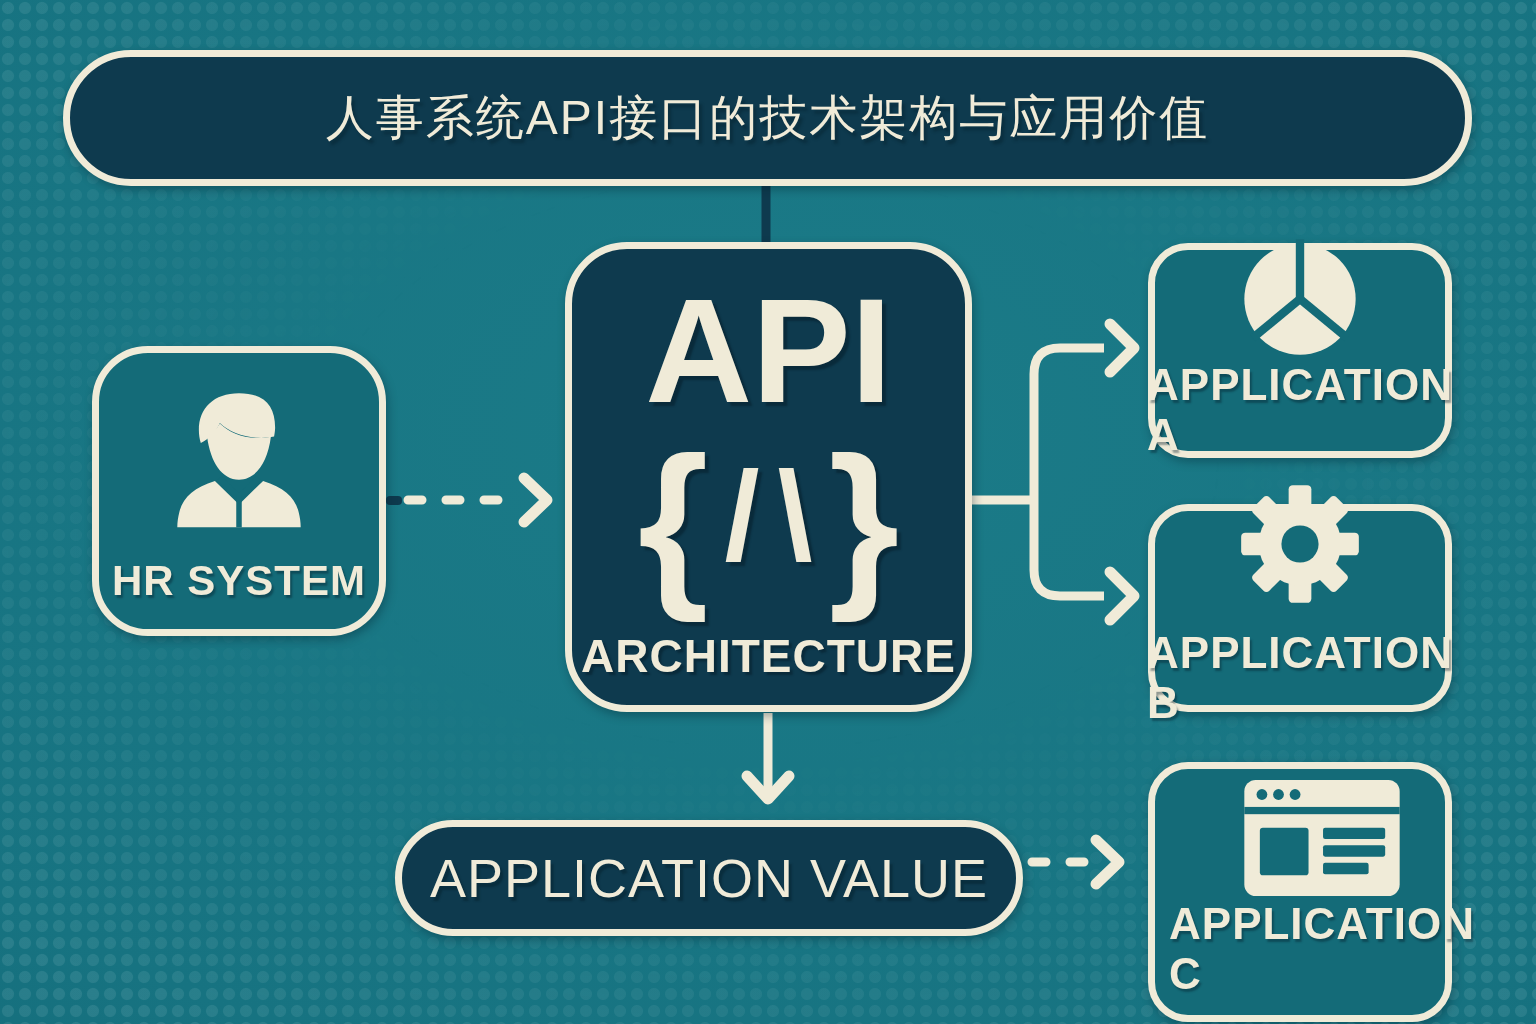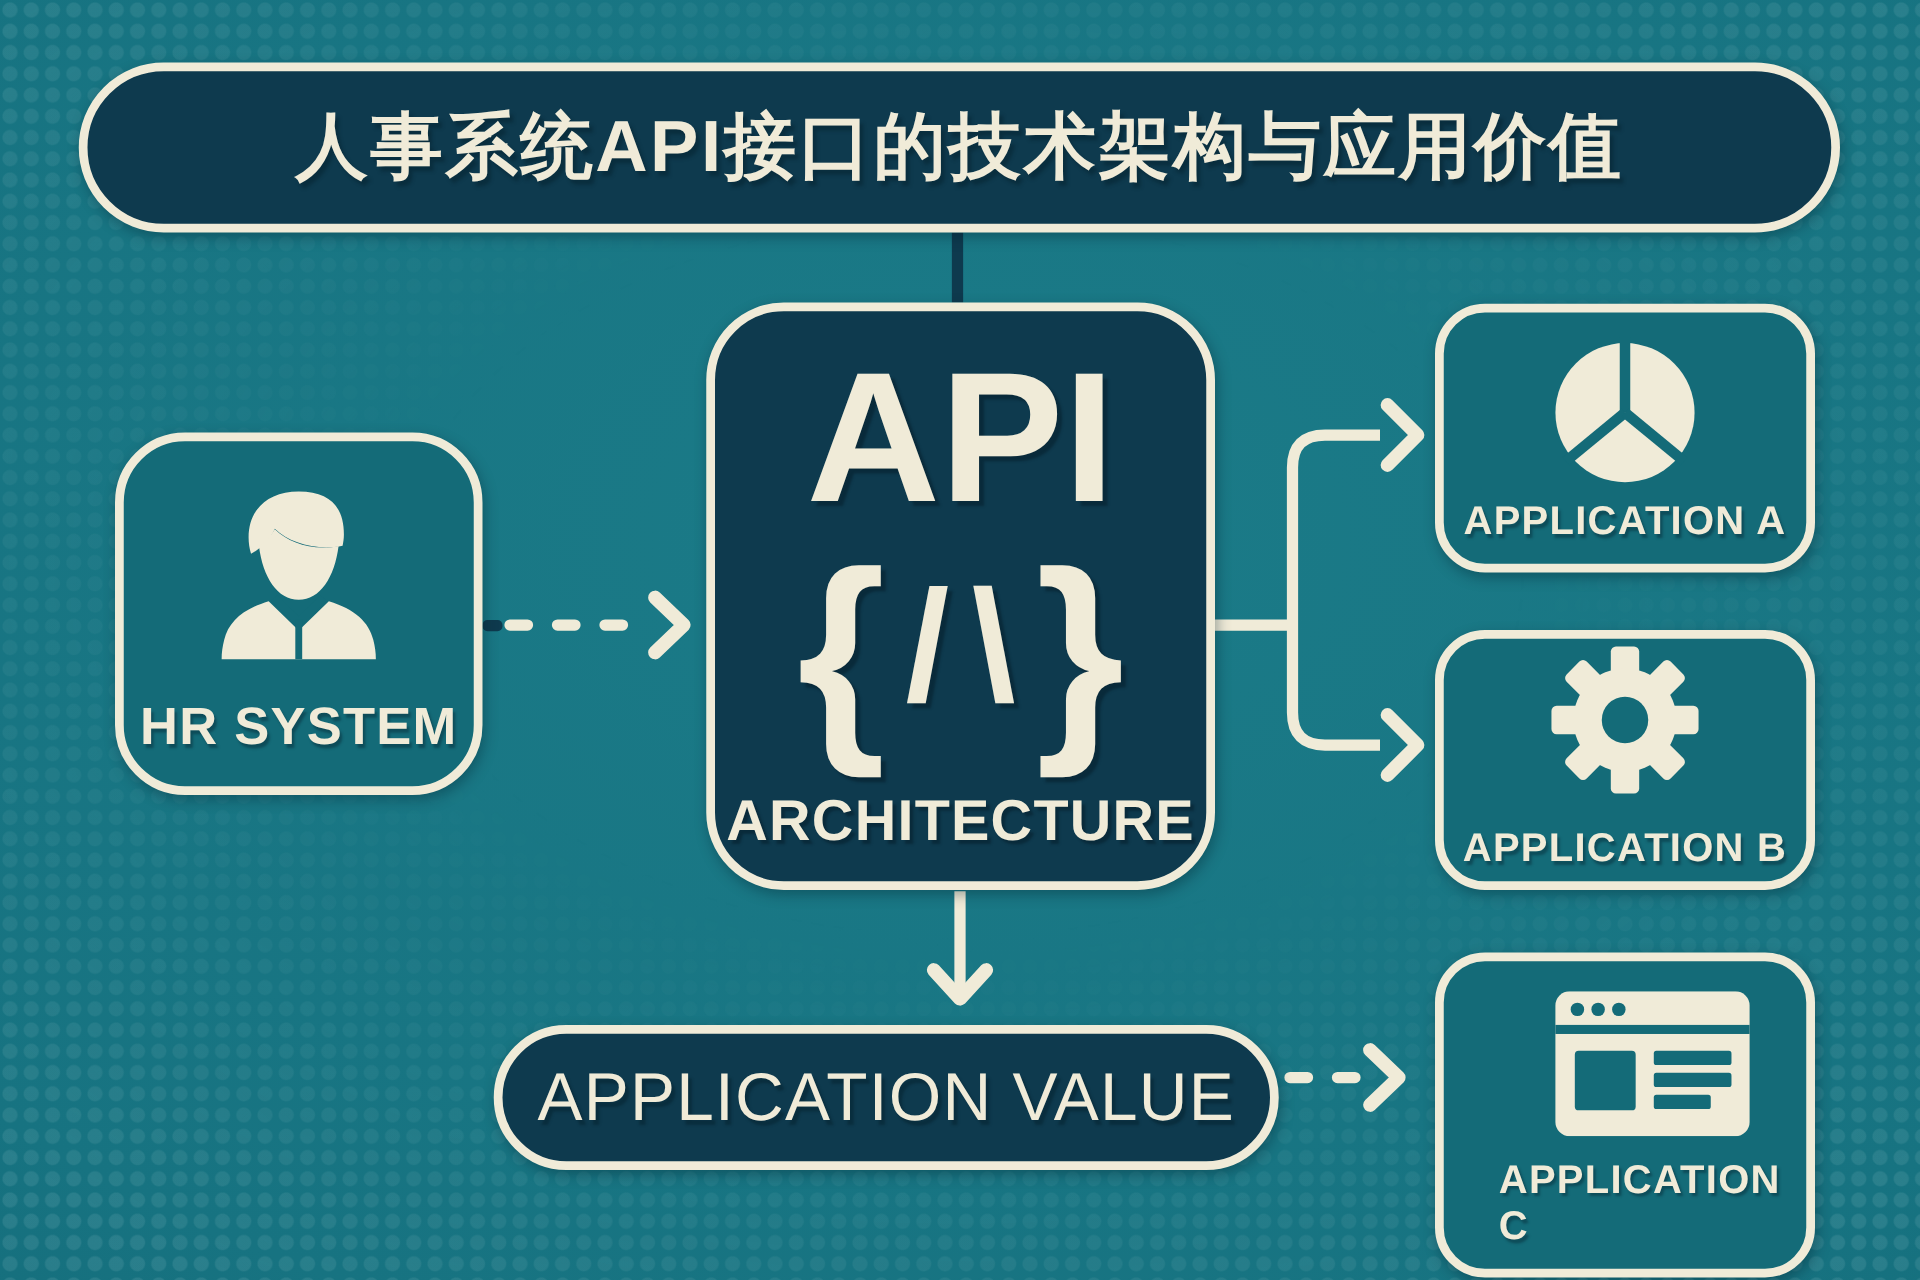--- a/index.html
+++ b/index.html
@@ -28,21 +28,21 @@
     box-shadow:2px 4px 10px rgba(4,32,44,.35);
     display:flex;flex-direction:column;align-items:center;justify-content:center;
     color:var(--cream);
   }
   .dark{background:var(--navy);}
   .tealbox{background:var(--boxteal);}
   .title-banner{
     left:63px;top:50px;width:1409px;height:136px;border-radius:68px;
   }
   .title-banner span{
-    font-size:58px;font-weight:bold;letter-spacing:2px;white-space:nowrap;
+    font-size:48px;font-weight:normal;letter-spacing:2px;white-space:nowrap;
     text-shadow:3px 4px 3px rgba(5,30,42,.45);
   }
   .hr-box{left:92px;top:346px;width:294px;height:290px;border-radius:56px;}
   .hr-box .icon-zone{flex:1;display:flex;align-items:center;justify-content:center;padding-top:14px;}
   .hr-box .label{font-size:42px;font-weight:bold;margin-bottom:24px;letter-spacing:1px;
     text-shadow:2px 3px 2px rgba(5,30,42,.4);}
   .api-box{left:565px;top:242px;width:407px;height:470px;border-radius:62px;justify-content:flex-start;}
   .api-heading{font-size:148px;font-weight:bold;line-height:1;margin-top:28px;
     text-shadow:4px 4px 2px rgba(4,25,36,.45);}
   .glyph{display:flex;align-items:center;height:188px;margin-top:2px;
@@ -50,21 +50,21 @@
   .glyph .brace{font-size:182px;font-weight:bold;line-height:1;}
   .glyph .slashes{font-size:126px;font-weight:bold;line-height:1;letter-spacing:18px;
     margin-left:16px;margin-right:-2px;transform:translateY(-4px);}
   .api-subheading{font-size:46px;font-weight:bold;letter-spacing:1px;margin-top:14px;
     text-shadow:3px 3px 2px rgba(4,25,36,.45);}
   .app-box{left:1148px;width:304px;border-radius:40px;}
   .app-a{top:243px;height:215px;}
   .app-b{top:504px;height:208px;gap:20px;}
   .app-c{top:762px;height:260px;padding-left:44px;}
   .app-box .icon-zone{flex:1;display:flex;align-items:center;justify-content:center;padding-top:8px;}
-  .app-box .label{font-size:32px;font-weight:bold;margin-bottom:16px;letter-spacing:1px;
+  .app-box .label{font-size:44px;font-weight:bold;margin-bottom:16px;letter-spacing:1px;
     text-shadow:2px 3px 2px rgba(5,30,42,.4);}
   .value-pill{left:395px;top:820px;width:628px;height:116px;border-radius:58px;}
   .value-pill span{font-size:54px;font-weight:normal;letter-spacing:1px;white-space:nowrap;
     text-shadow:3px 4px 2px rgba(5,30,42,.45);}
   .connectors{position:absolute;inset:0;pointer-events:none;}
   .line{stroke:var(--cream);stroke-width:9;fill:none;}
   .dashline{stroke:var(--cream);stroke-width:9;fill:none;
     stroke-dasharray:14 24;stroke-linecap:round;}
   .chev{stroke:var(--cream);stroke-width:11;fill:none;stroke-linecap:round;stroke-linejoin:round;}
   .darkline{stroke:var(--navy);stroke-width:9;fill:none;}

